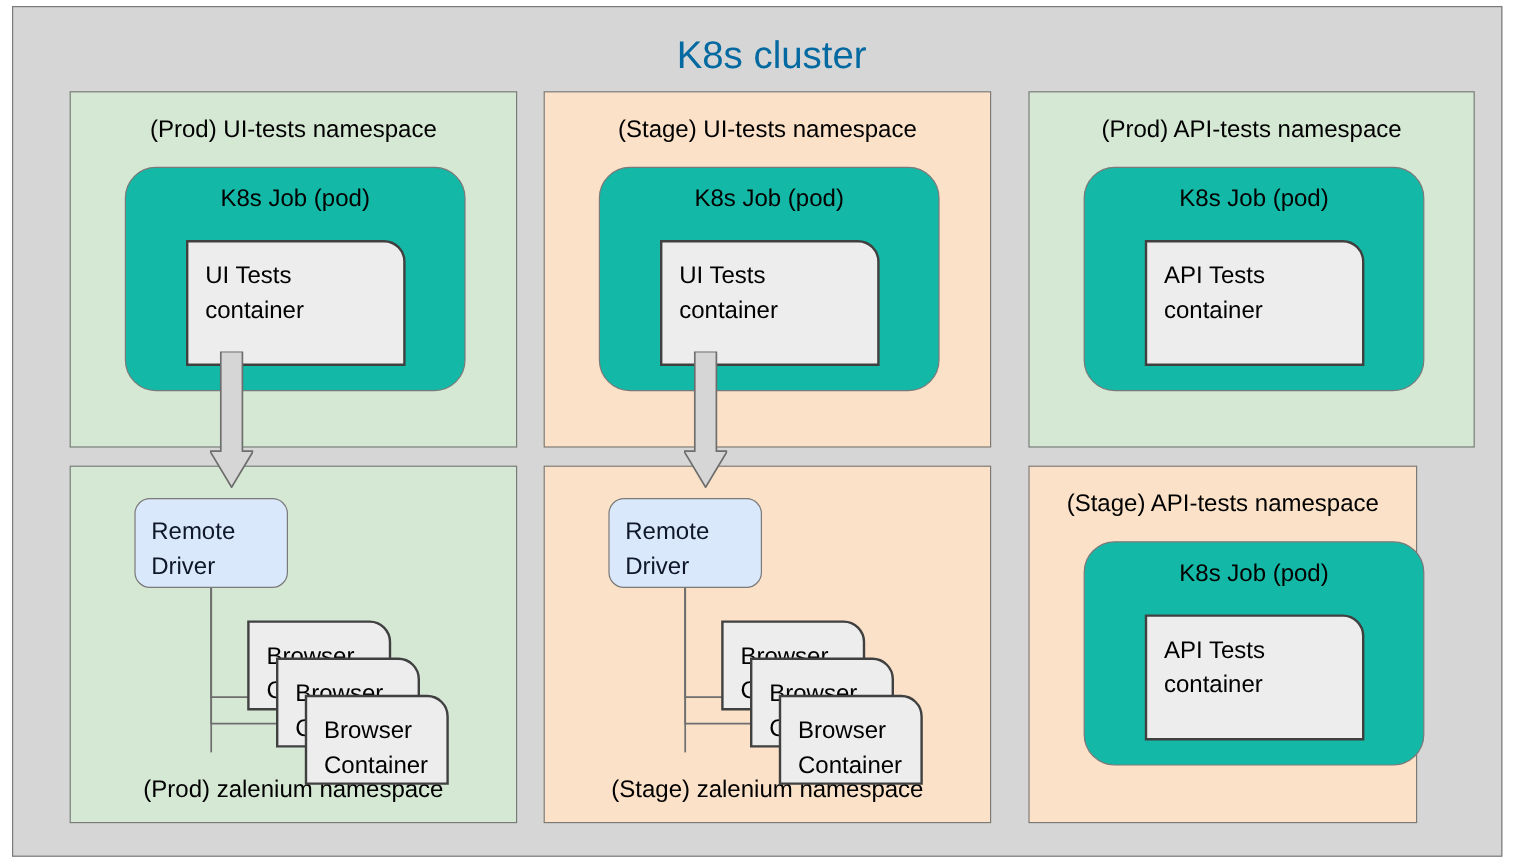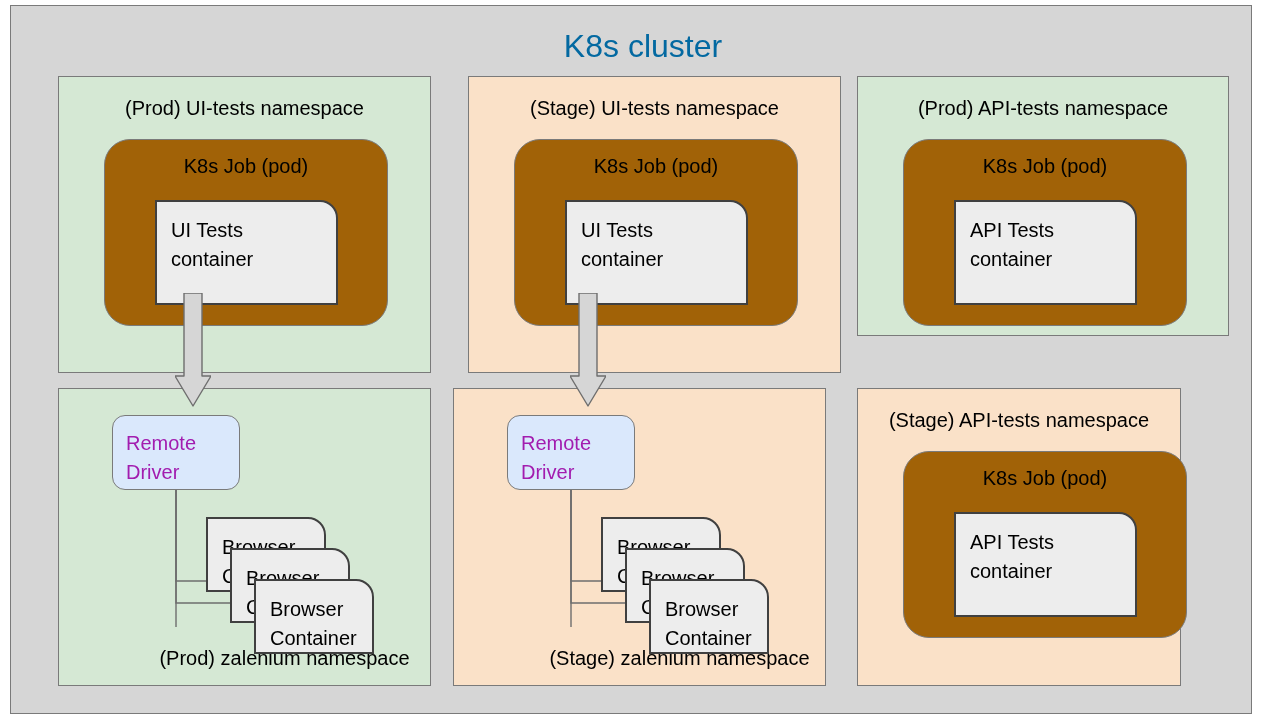--- a/index.html
+++ b/index.html
@@ -52,27 +52,27 @@
   .ns-label {
     position: absolute;
     left: 0;
     width: 100%;
     text-align: center;
     font-size: 20px;
     color: #000000;
     line-height: 26px;
   }
   .ns-label.top    { top: 18px; }
-  .ns-label.bottom { bottom: 14px; padding-left: 40px; }
+  .ns-label.bottom { bottom: 14px; }
 
   
   .pod {
     position: absolute;
     box-sizing: border-box;
-    background: #a16207;
+    background: #14b8a6;
     border: 1px solid #7a7a7a;
     border-radius: 26px;
   }
   .pod-label {
     position: absolute;
     left: 0;
     top: 13px;
     width: 100%;
     text-align: center;
     font-size: 20px;
@@ -106,21 +106,21 @@
     background: #dae8fc;
     border: 1px solid #7a7a7a;
     border-radius: 13px;
   }
   .driver-text {
     position: absolute;
     left: 13px;
     top: 13px;
     right: 6px;
     font-size: 20px;
-    color: #a21caf;
+    color: #0f172a;
     line-height: 29px;
     white-space: pre-line;
   }
 
   
   .blockarrow {
     position: absolute;
     width: 36px;
   }
   .blockarrow svg { display: block; }
@@ -180,21 +180,21 @@
 Container</div>
     </div>
   </div>
 
   <div class="blockarrow" style="left:175px; top:293px; height:115px;">
     <svg width="36" height="115" viewBox="0 0 36 115">
       <path d="M9,0 L27,0 L27,83 L36,83 L18,113 L0,83 L9,83 Z" fill="#d6d6d6" stroke="#6e6e6e" stroke-width="1.4" stroke-linejoin="round"></path>
     </svg>
   </div>
 
-  <div class="ns orange" style="left:468px; top:76px; width:373px; height:297px;">
+  <div class="ns orange" style="left:453px; top:76px; width:373px; height:297px;">
     <div class="ns-label top">(Stage) UI-tests namespace</div>
     <div class="pod" style="left:45px; top:62px; width:284px; height:187px;">
       <div class="pod-label">K8s Job (pod)</div>
       <div class="ctr" style="left:50px; top:60px; width:183px; height:105px;">
         <div class="ctr-text">UI Tests
 container</div>
       </div>
     </div>
   </div>
 
@@ -229,21 +229,21 @@
 Container</div>
     </div>
   </div>
 
   <div class="blockarrow" style="left:570px; top:293px; height:115px;">
     <svg width="36" height="115" viewBox="0 0 36 115">
       <path d="M9,0 L27,0 L27,83 L36,83 L18,113 L0,83 L9,83 Z" fill="#d6d6d6" stroke="#6e6e6e" stroke-width="1.4" stroke-linejoin="round"></path>
     </svg>
   </div>
 
-  <div class="ns green" style="left:857px; top:76px; width:372px; height:260px;">
+  <div class="ns green" style="left:857px; top:76px; width:372px; height:297px;">
     <div class="ns-label top">(Prod) API-tests namespace</div>
     <div class="pod" style="left:45px; top:62px; width:284px; height:187px;">
       <div class="pod-label">K8s Job (pod)</div>
       <div class="ctr" style="left:50px; top:60px; width:183px; height:105px;">
         <div class="ctr-text">API Tests
 container</div>
       </div>
     </div>
   </div>
 

